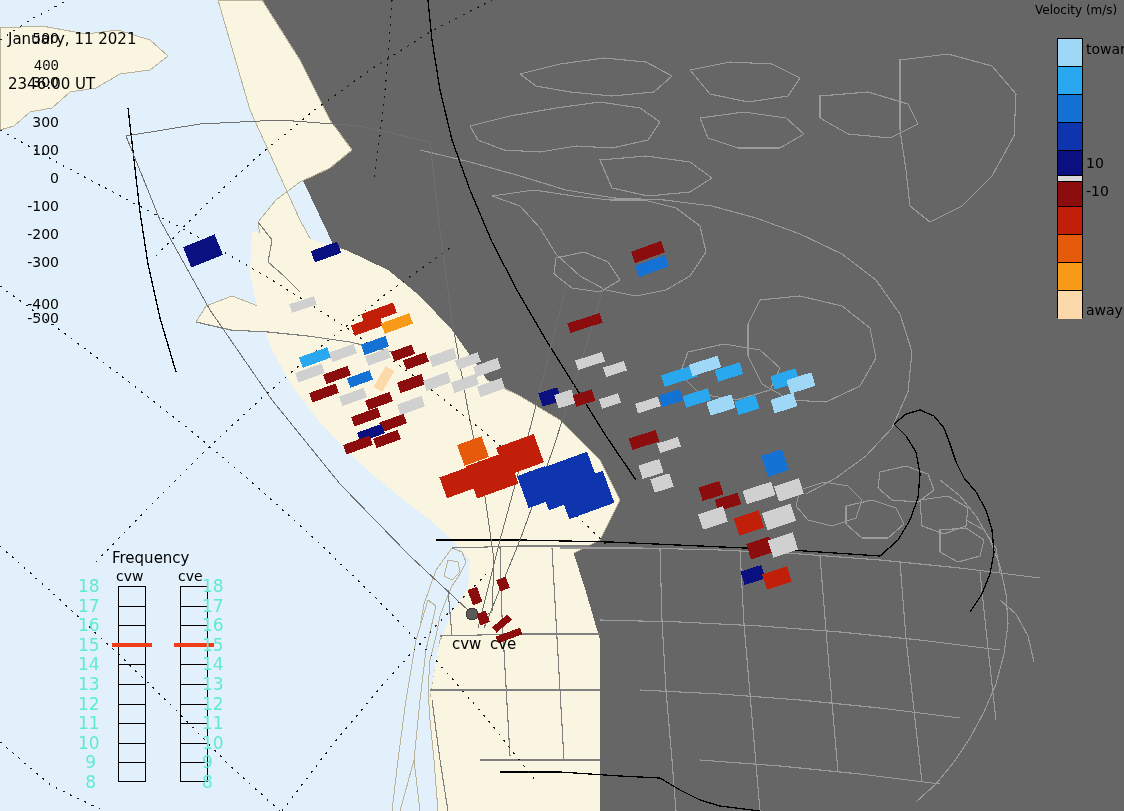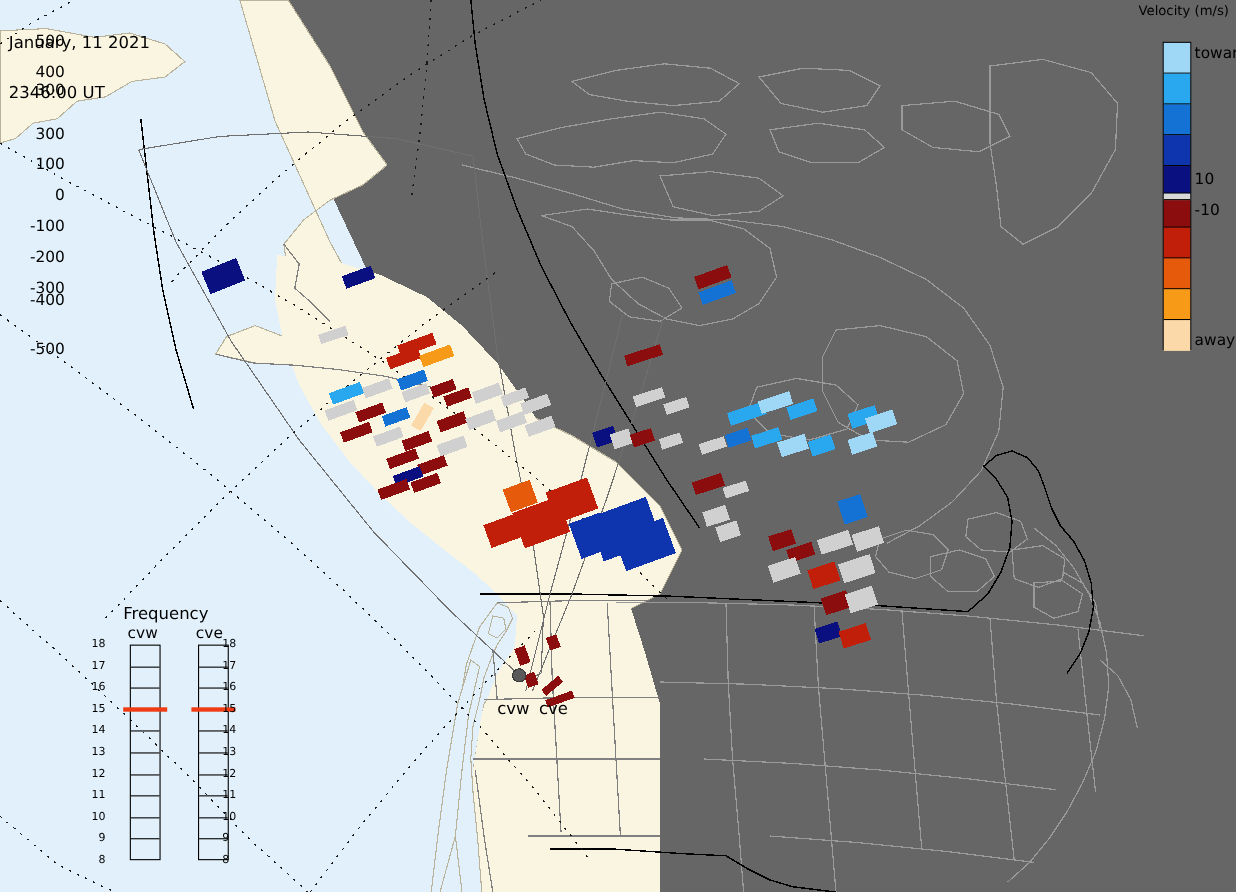--- a/index.html
+++ b/index.html
@@ -12,21 +12,21 @@
   #cbwrap{position:absolute;left:1057px;top:38px;width:26px;height:280px;border:1px solid #000;box-sizing:border-box;}
   .cbseg{width:100%;border-bottom:1px solid #000;box-sizing:border-box;}
   .cbseg:last-child{border-bottom:none;}
   .cbtick{position:absolute;right:1065px;font-size:14px;color:#000;text-align:right;transform:translateY(-50%);white-space:nowrap;}
   .cbright{position:absolute;left:1086px;font-size:14px;color:#000;transform:translateY(-50%);white-space:nowrap;}
   #freq-title{left:112px;top:549px;font-size:15px;}
   .freq-head{position:absolute;font-size:14px;color:#000;}
   .freqbox{position:absolute;width:28px;border:1px solid #000;box-sizing:border-box;}
   .freqcell{width:100%;border-bottom:1px solid #000;box-sizing:border-box;position:relative;}
   .freqcell:last-child{border-bottom:none;}
-  .freqlab{position:absolute;font-size:10px;color:#000000;transform:translateY(-50%);white-space:nowrap;}
+  .freqlab{position:absolute;font-size:17px;color:#5eead4;transform:translateY(-50%);white-space:nowrap;}
   .fmark{position:absolute;height:4px;background:#f03c14;}
   .sitelab{position:absolute;font-size:15px;color:#000;white-space:nowrap;}
 </style>
 </head>
 <body>
 
 <div id="stage">
 
   <svg id="mapsvg" viewBox="0 0 1124 811" xmlns="http://www.w3.org/2000/svg" shape-rendering="crispEdges">
     <defs>
@@ -261,29 +261,29 @@
       <div class="cbseg" style="background: rgb(10, 16, 128); height: 25.2px;"></div>
       <div class="cbseg" style="background: rgb(216, 216, 216); height: 5.6px;"></div>
       <div class="cbseg" style="background: rgb(139, 13, 13); height: 25.2px;"></div>
       <div class="cbseg" style="background: rgb(194, 31, 10); height: 28px;"></div>
       <div class="cbseg" style="background: rgb(229, 90, 11); height: 28px;"></div>
       <div class="cbseg" style="background: rgb(247, 154, 23); height: 28px;"></div>
       <div class="cbseg" style="background: rgb(251, 217, 168); height: 28px;"></div>
     </div>
   <div id="cbticks">
       <div class="cbtick" style="top: 38px;">500</div>
-      <div class="cbtick" style="top: 66px;">400</div>
+      <div class="cbtick" style="top: 66px; font-family: Liberation Mono, monospace;">400</div>
       <div class="cbtick" style="top: 82px;">300</div>
       <div class="cbtick" style="top: 122px;">300</div>
       <div class="cbtick" style="top: 150px; margin-left: 35px;">100</div>
       <div class="cbtick" style="top: 178px;">0</div>
       <div class="cbtick" style="top: 206px;">-100</div>
       <div class="cbtick" style="top: 234px;">-200</div>
       <div class="cbtick" style="top: 262px; margin-left: 20px;">-300</div>
-      <div class="cbtick" style="top: 273px;">-400</div>
+      <div class="cbtick" style="top: 304px;">-400</div>
       <div class="cbtick" style="top: 318px;">-500</div>
     </div>
   <div id="cblabels">
       <div class="cbright" style="top: 49.2px;">toward</div>
       <div class="cbright" style="top: 162.6px;">10</div>
       <div class="cbright" style="top: 191.44px;">-10</div>
       <div class="cbright" style="top: 309.6px;">away</div>
     </div>
 
   <div id="freq-title" class="txt">Frequency</div>

